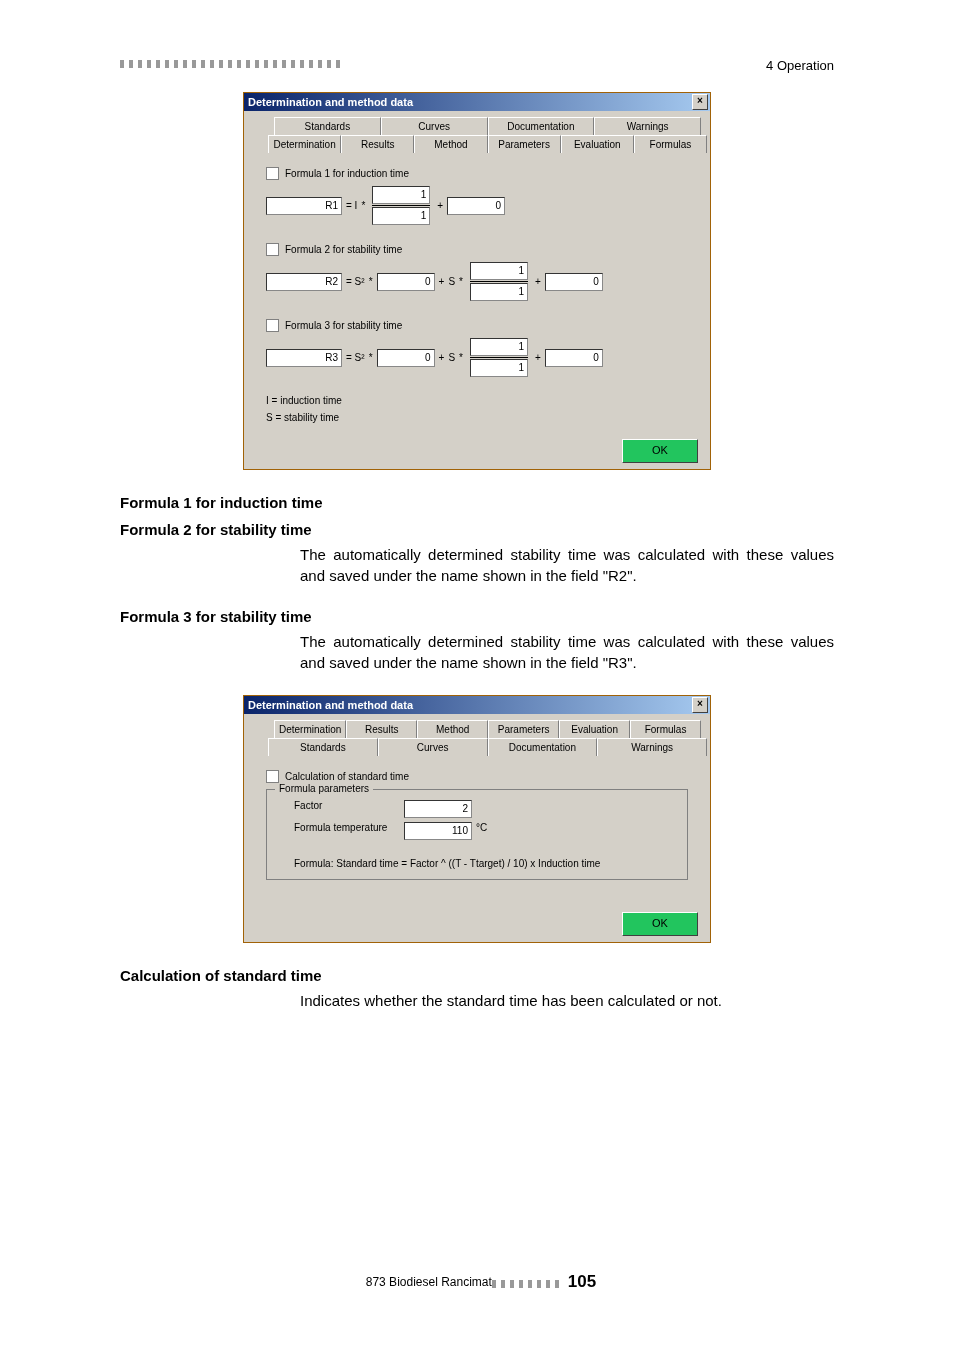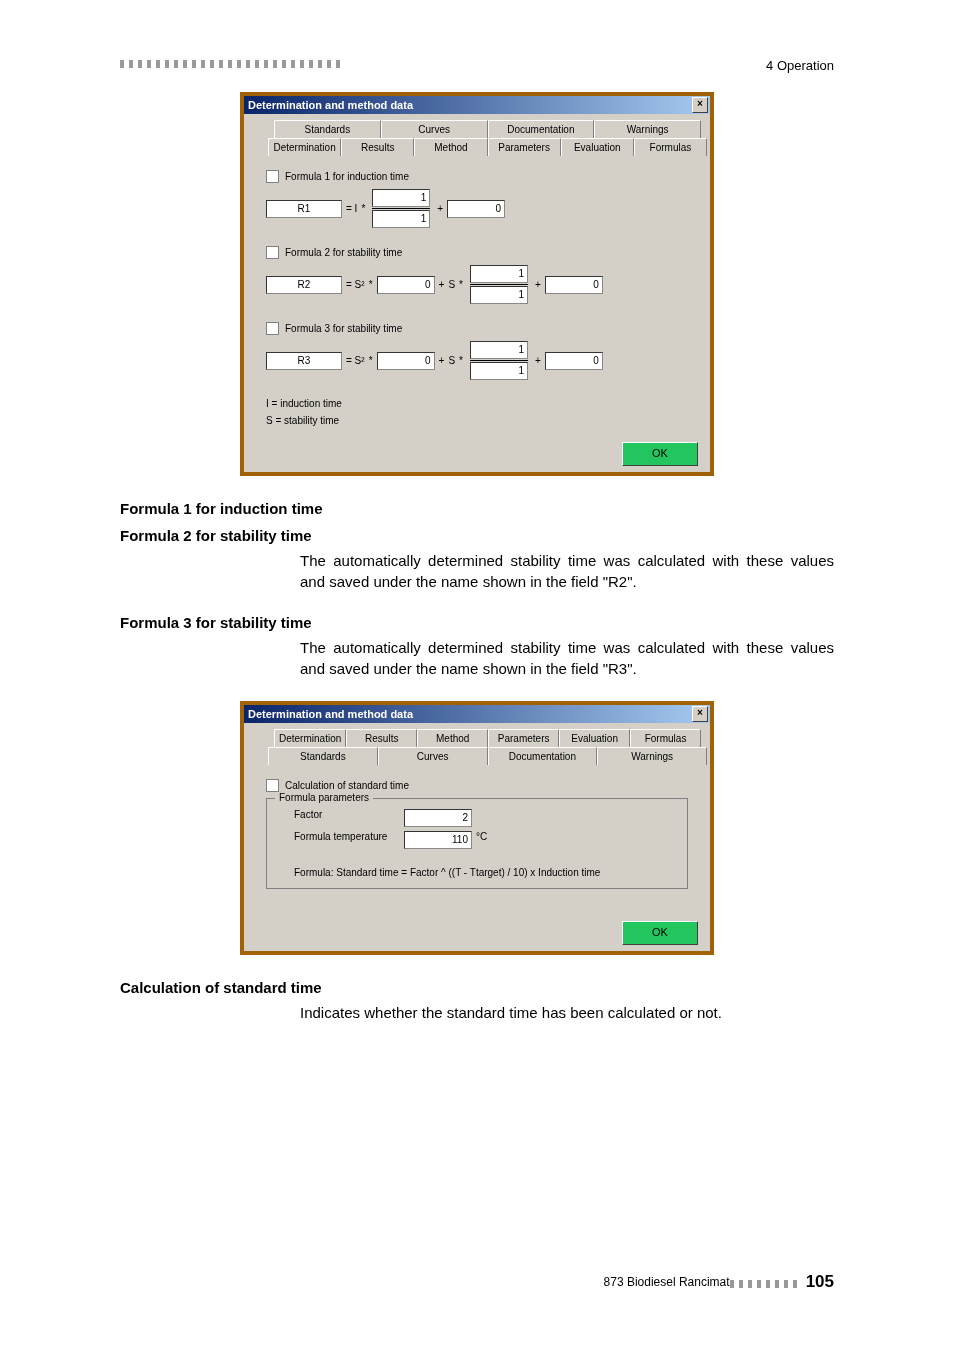--- a/index.html
+++ b/index.html
@@ -29,21 +29,21 @@
     top: 58px;
     right: 120px;
     font-size: 13px;
   }
   .content {
     margin-top: 30px;
   }
   .dialog {
     margin: 0 auto 24px auto;
     width: 466px;
-    border: 4px solid #a16207;
+    border: 1px solid #a16207;
     background: #d4d0c8;
     position: relative;
     font-size: 10px;
     font-family: "Tahoma", Arial, sans-serif;
   }
   .titlebar {
     background: linear-gradient(to right, #0a246a, #a6caf0);
     color: #fff;
     height: 18px;
     line-height: 18px;
@@ -96,21 +96,21 @@
     display: flex;
     align-items: center;
     gap: 6px;
     margin-bottom: 6px;
   }
   .chk { width: 11px; height: 11px; background:#fff; border:1px solid #808080; display:inline-block;}
   .flex-row { display: flex; align-items: center; gap: 4px; font-size:10px;}
   .txt {
     background: #fff;
     border: 1px inset #888;
-    text-align: center;
+    text-align: right;
     padding: 1px 3px;
     height: 14px;
     line-height: 14px;
     font-size: 10px;
     display: inline-block;
   }
   .txt.r { text-align: right; }
   .frac {
     display: inline-flex;
     flex-direction: column;
@@ -162,21 +162,21 @@
     line-height: 1.4;
     margin: 0 0 22px 180px;
     text-align: justify;
   }
   .footer {
     position: absolute;
     bottom: 58px;
     left: 128px;
     right: 120px;
     display: flex;
-    justify-content: flex-end;
+    justify-content: center;
     align-items: center;
     font-size: 12px;
   }
   .footer .dots {
     display:inline-block;
     width: 70px;
     height: 8px;
     background: repeating-linear-gradient(to right, #999 0, #999 4px, #fff 4px, #fff 9px);
     vertical-align: middle;
     margin-right: 6px;

